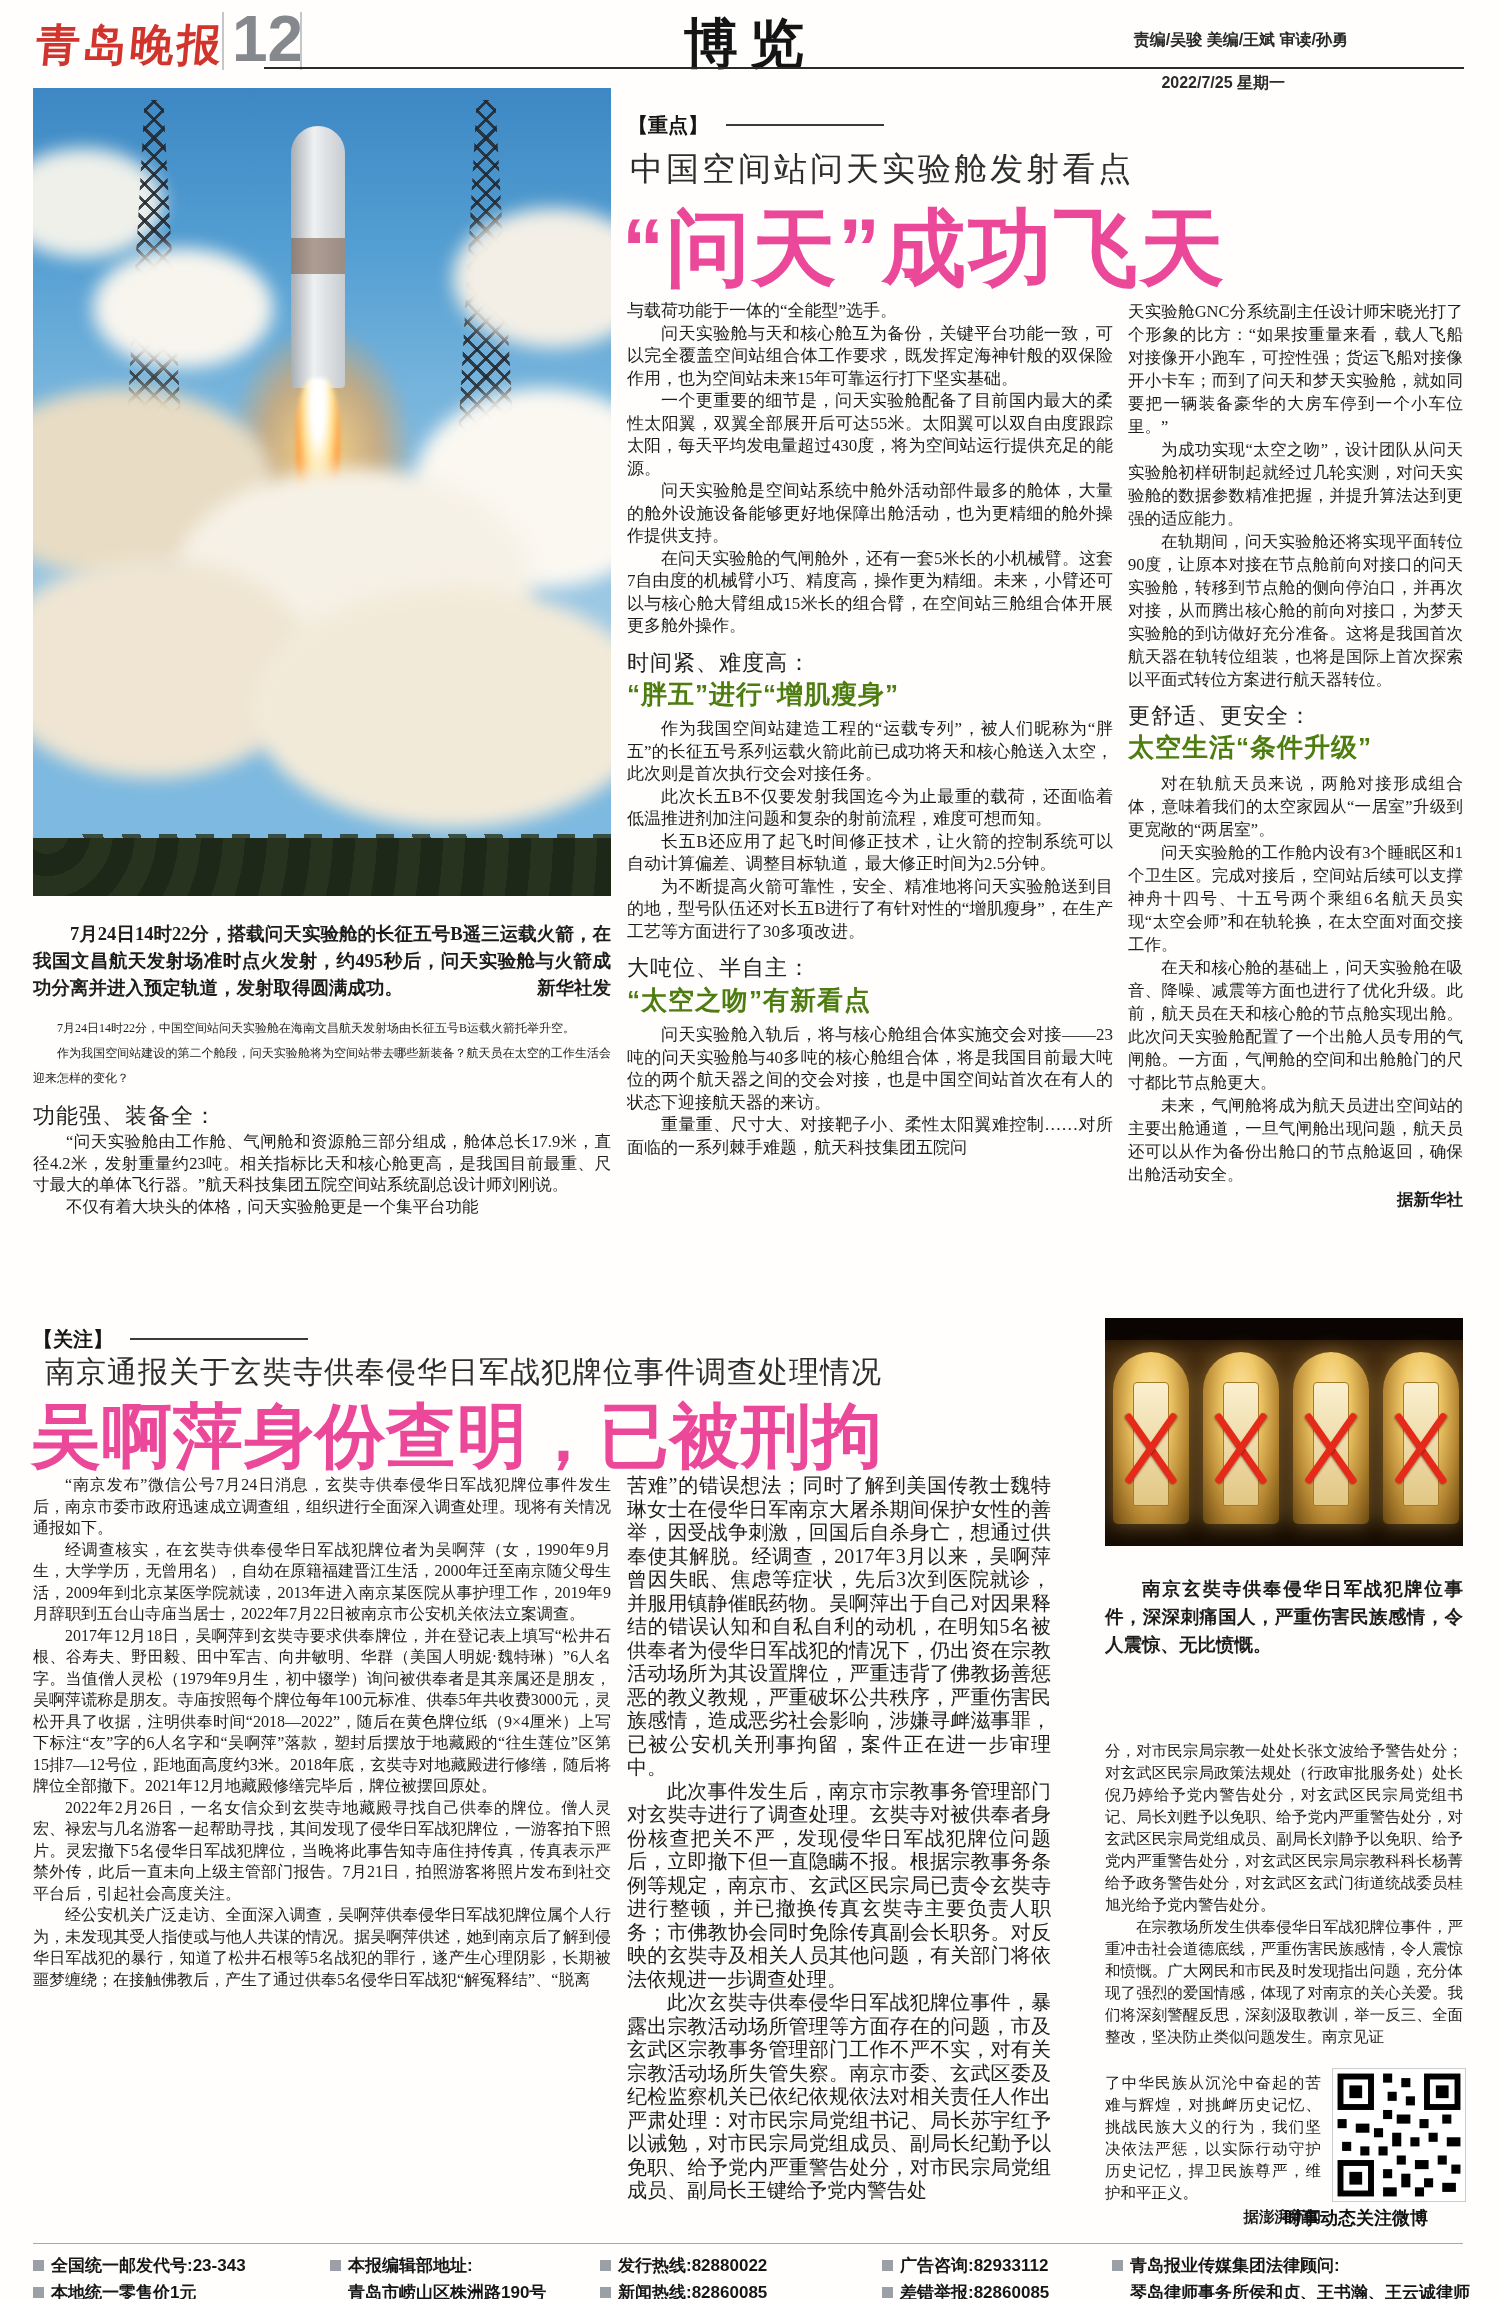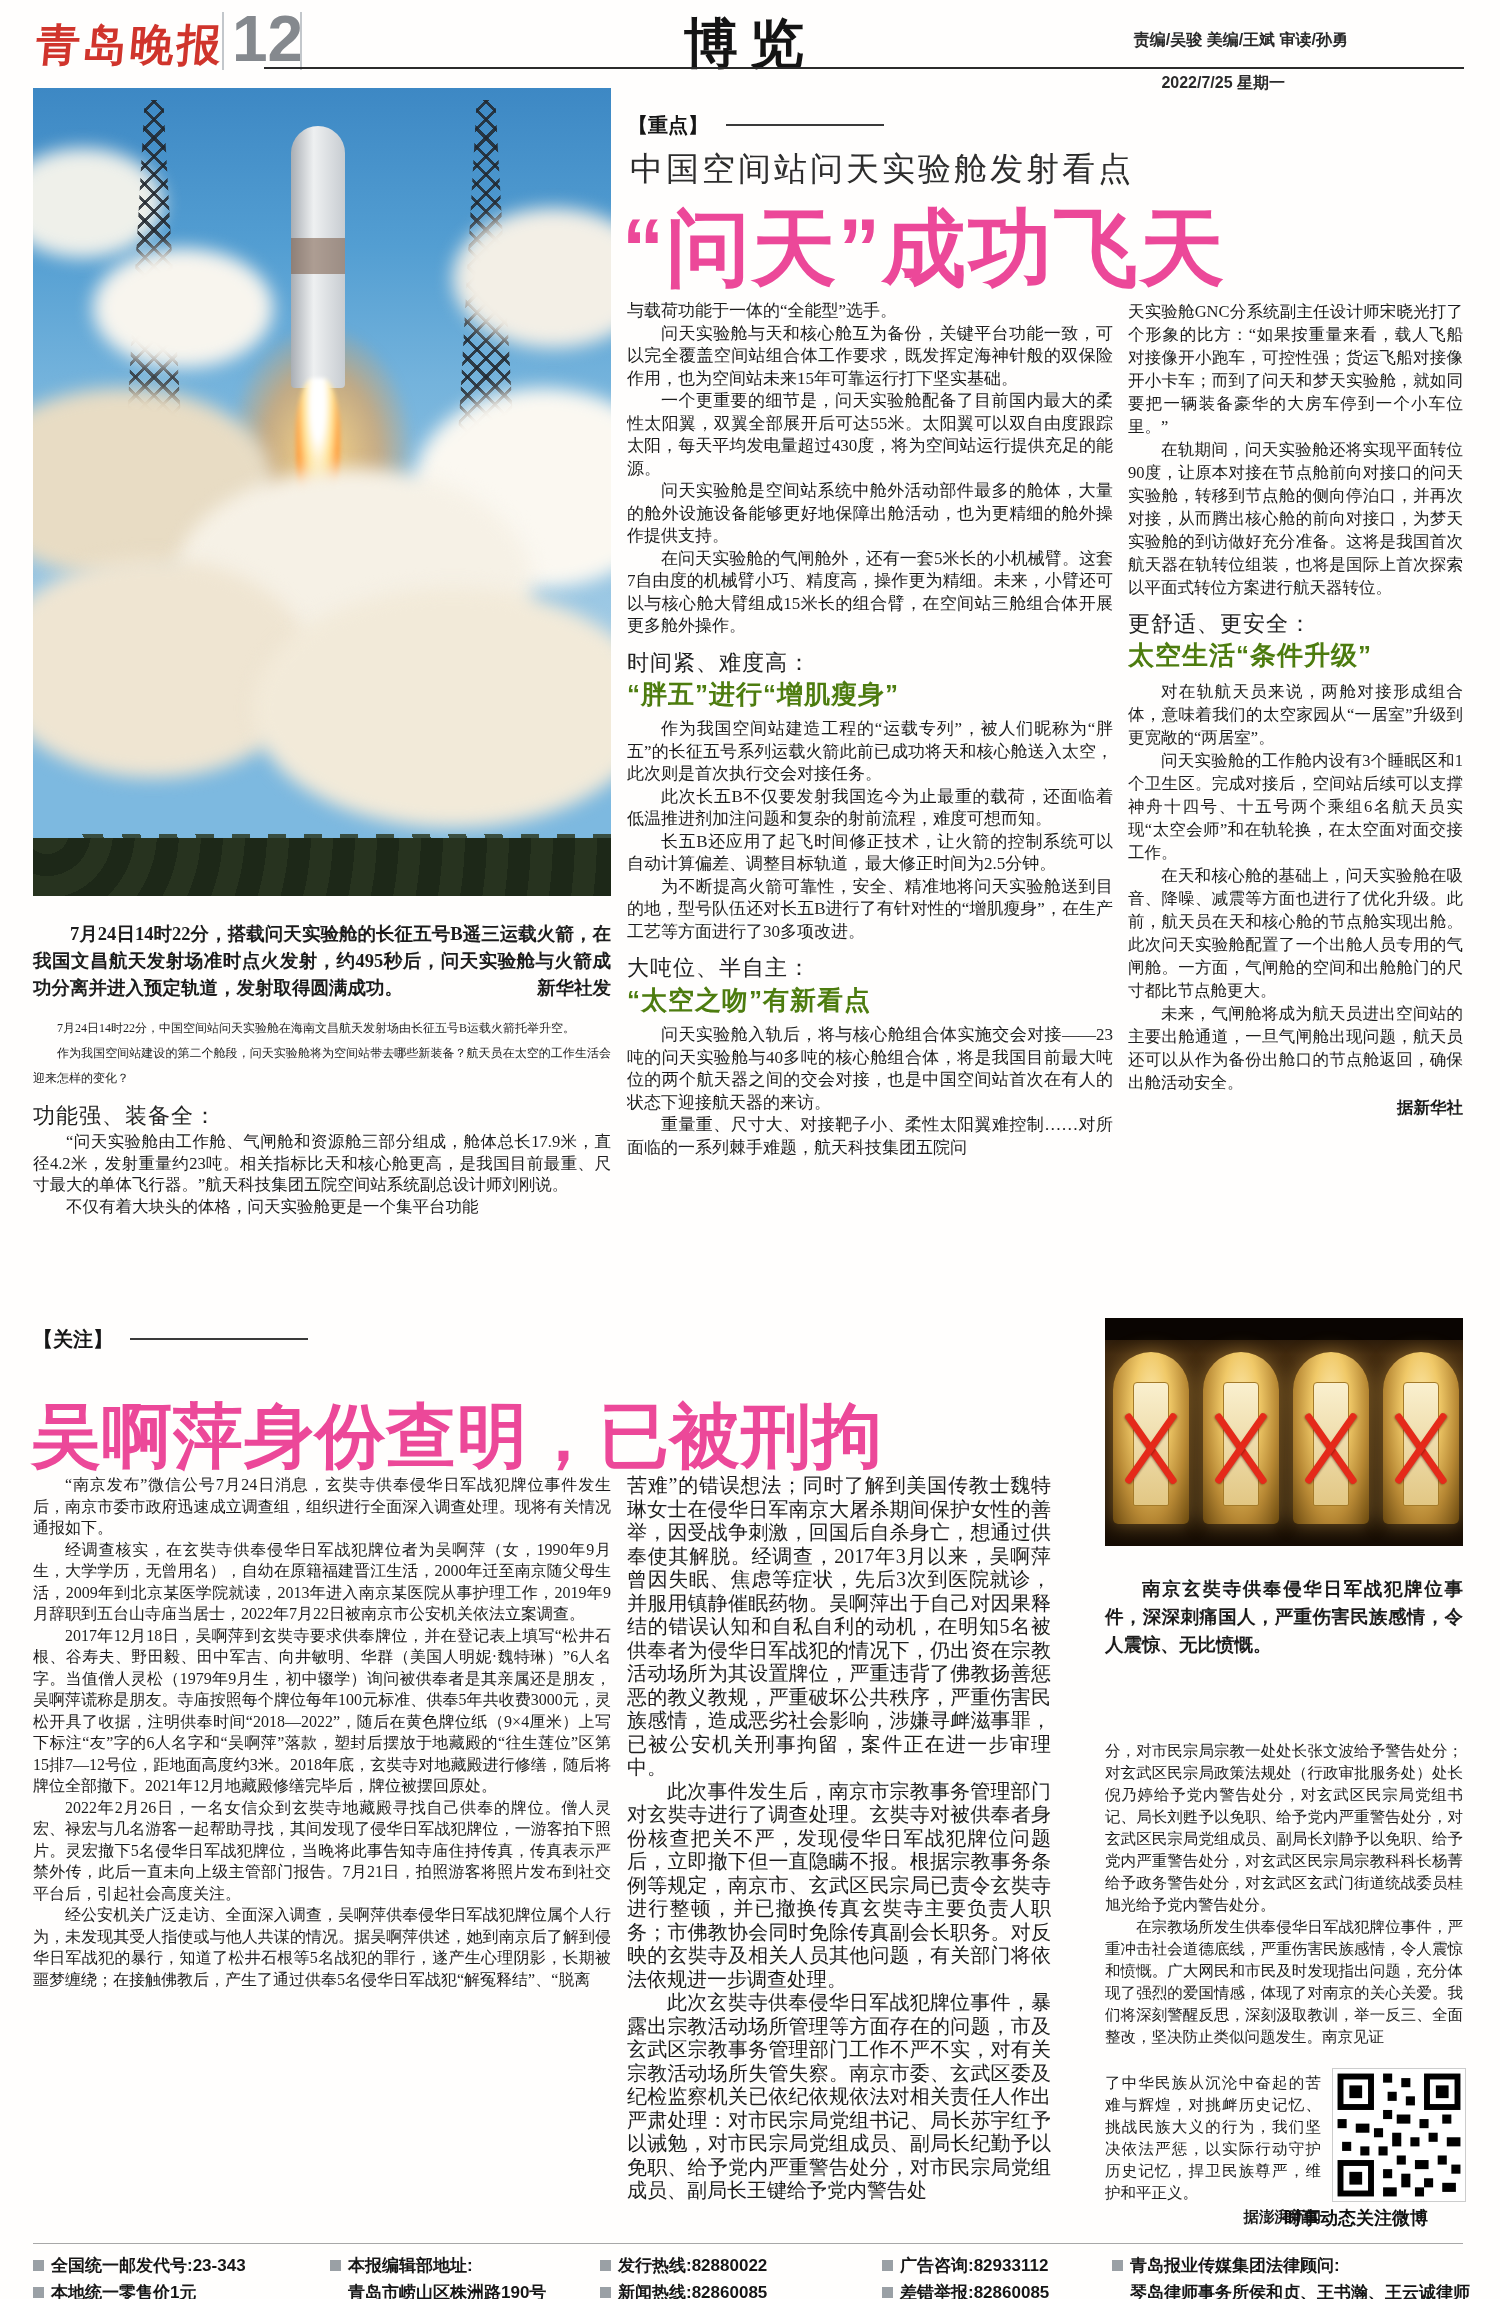--- a/index.html
+++ b/index.html
@@ -189,32 +189,34 @@
       <p class="blk para">长五B还应用了起飞时间修正技术，让火箭的控制系统可以自动计算偏差、调整目标轨道，最大修正时间为2.5分钟。</p>
       <p class="blk para">为不断提高火箭可靠性，安全、精准地将问天实验舱送到目的地，型号队伍还对长五B进行了有针对性的“增肌瘦身”，在生产工艺等方面进行了30多项改进。</p>
       <p class="blk kick">大吨位、半自主：</p>
       <p class="blk shead">“太空之吻”有新看点</p>
       <p class="blk para">问天实验舱入轨后，将与核心舱组合体实施交会对接——23吨的问天实验舱与40多吨的核心舱组合体，将是我国目前最大吨位的两个航天器之间的交会对接，也是中国空间站首次在有人的状态下迎接航天器的来访。</p>
       <p class="blk para">重量重、尺寸大、对接靶子小、柔性太阳翼难控制……对所面临的一系列棘手难题，航天科技集团五院问</p>
     </div>
   <div class="abs col a1col3">
 
   <p class="blk cont">天实验舱GNC分系统副主任设计师宋晓光打了个形象的比方：“如果按重量来看，载人飞船对接像开小跑车，可控性强；货运飞船对接像开小卡车；而到了问天和梦天实验舱，就如同要把一辆装备豪华的大房车停到一个小车位里。”</p>
+      <p class="blk para">为成功实现“太空之吻”，设计团队从问天实验舱初样研制起就经过几轮实测，对问天实验舱的数据参数精准把握，并提升算法达到更强的适应能力。</p>
       <p class="blk para">在轨期间，问天实验舱还将实现平面转位90度，让原本对接在节点舱前向对接口的问天实验舱，转移到节点舱的侧向停泊口，并再次对接，从而腾出核心舱的前向对接口，为梦天实验舱的到访做好充分准备。这将是我国首次航天器在轨转位组装，也将是国际上首次探索以平面式转位方案进行航天器转位。</p>
       <p class="blk kick">更舒适、更安全：</p>
       <p class="blk shead">太空生活“条件升级”</p>
       <p class="blk para">对在轨航天员来说，两舱对接形成组合体，意味着我们的太空家园从“一居室”升级到更宽敞的“两居室”。</p>
       <p class="blk para">问天实验舱的工作舱内设有3个睡眠区和1个卫生区。完成对接后，空间站后续可以支撑神舟十四号、十五号两个乘组6名航天员实现“太空会师”和在轨轮换，在太空面对面交接工作。</p>
       <p class="blk para">在天和核心舱的基础上，问天实验舱在吸音、降噪、减震等方面也进行了优化升级。此前，航天员在天和核心舱的节点舱实现出舱。此次问天实验舱配置了一个出舱人员专用的气闸舱。一方面，气闸舱的空间和出舱舱门的尺寸都比节点舱更大。</p>
       <p class="blk para">未来，气闸舱将成为航天员进出空间站的主要出舱通道，一旦气闸舱出现问题，航天员还可以从作为备份出舱口的节点舱返回，确保出舱活动安全。</p>
       <p class="blk src">据新华社</p>
     </div>
 
   <div class="abs kicker a2-kicker">【关注】</div>
   <div class="abs kickline a2-kickline"></div>
+  <div class="abs overline a2-overline">南京通报关于玄奘寺供奉侵华日军战犯牌位事件调查处理情况</div>
   <div class="abs headline a2-headline">吴啊萍身份查明，已被刑拘</div>
 
   <div class="abs photo2">
     <div class="abs shelf"></div>
     <div class="abs niche n1">
       <div class="abs tab"></div>
       <div class="abs rx">
           <i class="x1"></i>
           <i class="x2"></i>
         </div>

